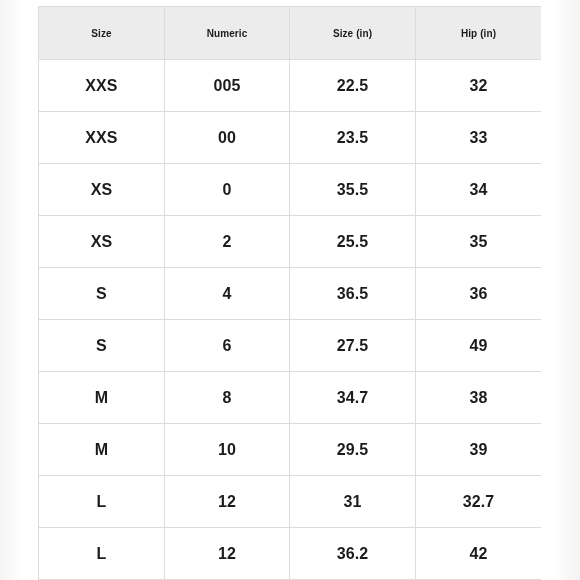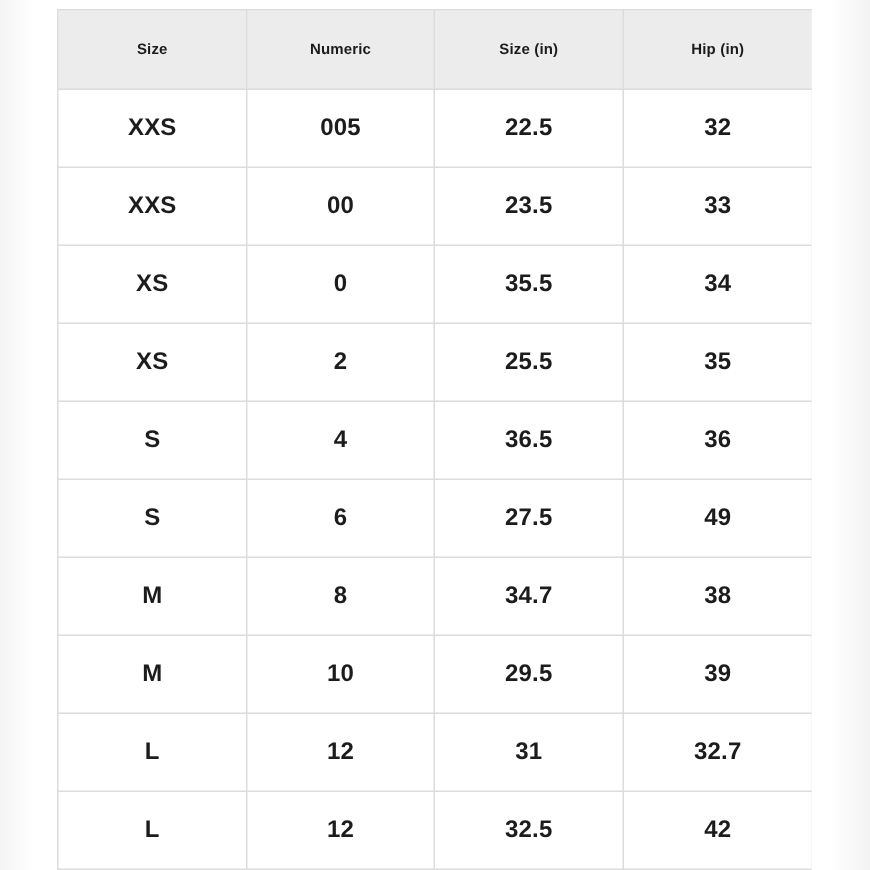--- a/index.html
+++ b/index.html
@@ -164,21 +164,21 @@
         </tr>
         <tr>
           <td>L</td>
           <td>12</td>
           <td>31</td>
           <td>32.7</td>
         </tr>
         <tr>
           <td>L</td>
           <td>12</td>
-          <td>32.5</td>
+          <td>36.2</td>
           <td>42</td>
         </tr>
         <tr class="partial-row">
           <td></td>
           <td></td>
           <td></td>
           <td></td>
         </tr>
       </tbody>
     </table>

